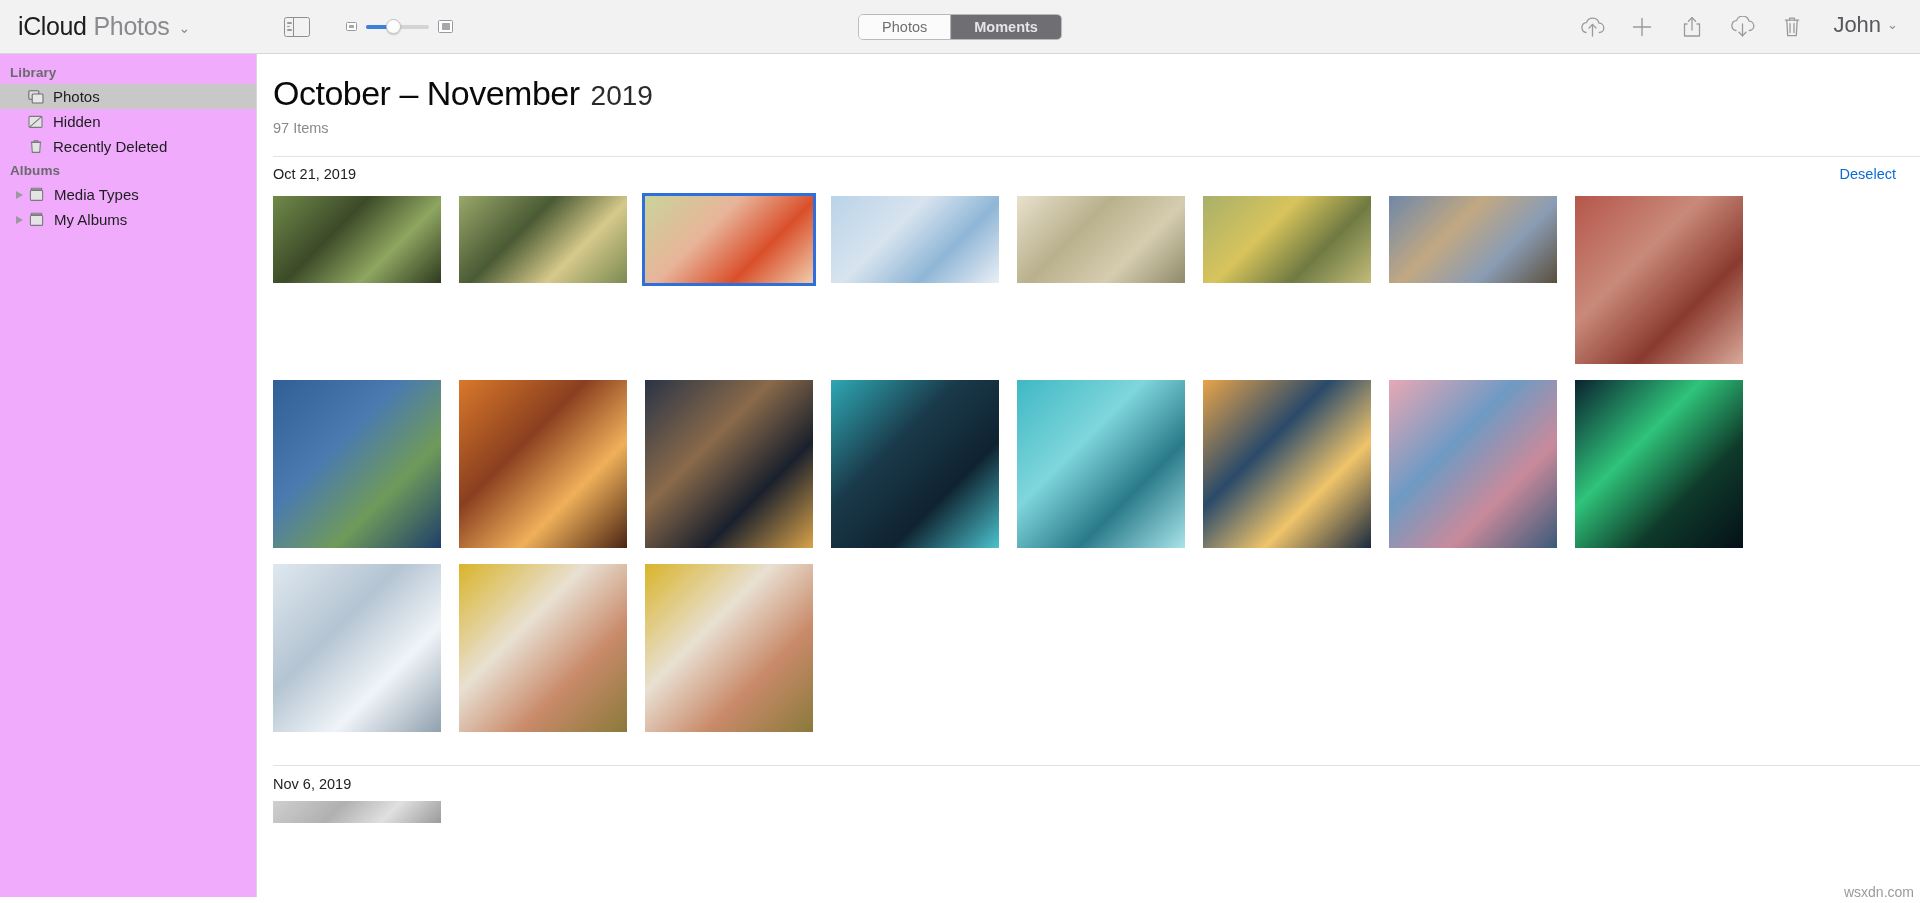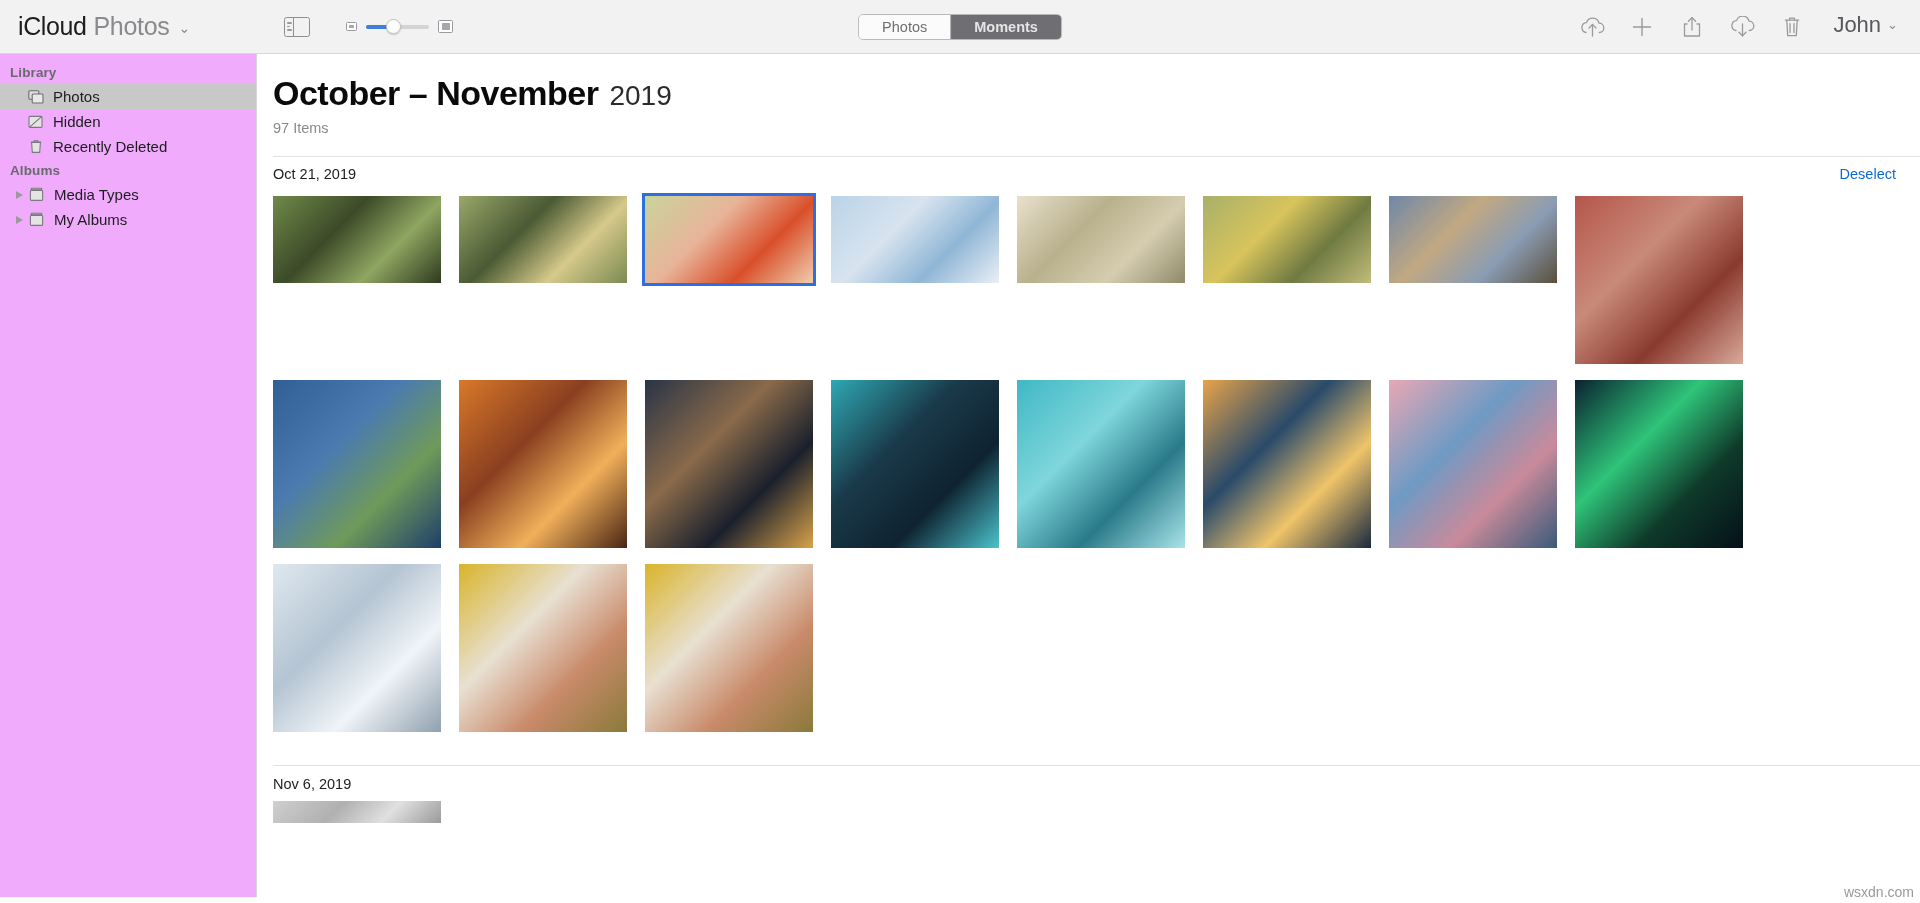--- a/index.html
+++ b/index.html
@@ -94,21 +94,21 @@
     width: 11px; height: 11px; margin-left: 14px; margin-right: -6px;
     display: flex; align-items: center; justify-content: center;
   }
   .tri { width: 0; height: 0; border-left: 7px solid #9a9a9e; border-top: 4.5px solid transparent; border-bottom: 4.5px solid transparent; }
   .sb-item.has-arrow { padding-left: 0; }
 
   
   .main { flex: 1; min-width: 0; overflow: hidden; background: #ffffff; padding-left: 16px; }
   .main-head { padding: 20px 0 0 0; }
   .title-line { display: flex; align-items: baseline; gap: 11px; }
-  .title-main { font-size: 34px; font-weight: bold; color: #0a0a0a; letter-spacing: -0.5px; }
+  .title-main { font-size: 34px; font-weight: normal; color: #0a0a0a; letter-spacing: -0.5px; }
   .title-year { font-size: 28px; color: #2b2b2d; }
   .item-count { font-size: 14.5px; color: #8a8a8e; margin-top: 7px; }
 
   .group { margin-top: 20px; }
   .group-head {
     display: flex; align-items: center; justify-content: space-between;
     border-top: 1px solid #e2e2e2;
     padding: 9px 24px 8px 0;
   }
   .group-date { font-size: 14.5px; color: #1d1d1f; }

